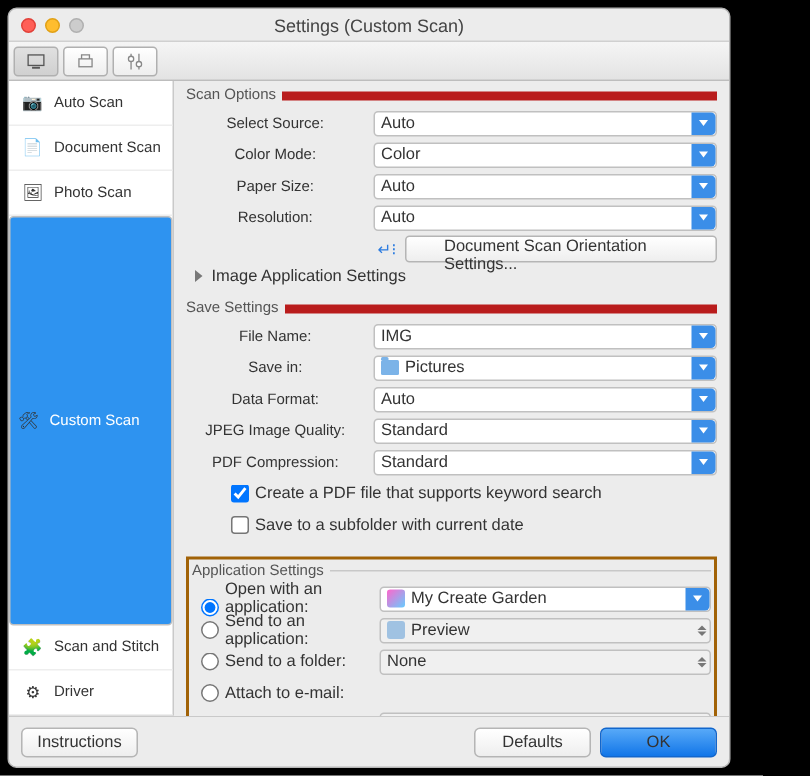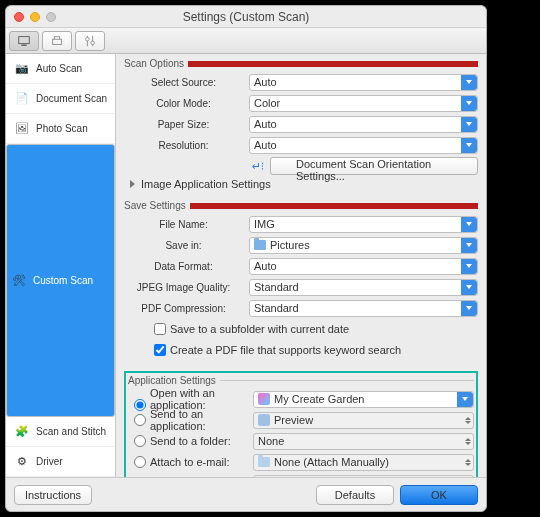--- a/index.html
+++ b/index.html
@@ -33,21 +33,21 @@
 .sel.dis{background:#f0f0f0;color:#999}
 .sel .arrow::after{content:"";border-left:3px solid transparent;border-right:3px solid transparent;border-top:4px solid #fff}
 .sel .updn{position:absolute;right:2px;display:flex;flex-direction:column;gap:1px}
 .sel .updn::before{content:"";border-left:3px solid transparent;border-right:3px solid transparent;border-bottom:3px solid #777}
 .sel .updn::after{content:"";border-left:3px solid transparent;border-right:3px solid transparent;border-top:3px solid #777}
 .btn{height:18px;background:linear-gradient(#fff,#eee);border:1px solid #b5b5b5;border-radius:3px;display:flex;align-items:flex-start;justify-content:center;padding:0 25px;font-size:10px;cursor:pointer}
 .chk{width:12px;height:12px;margin-right:4px}
 .rad{width:12px;height:12px;margin-right:4px}
 .tri{width:0;height:0;border-top:4px solid transparent;border-bottom:4px solid transparent;border-left:5px solid #777;margin-right:6px;margin-left:6px}
 .disc{display:flex;align-items:center;font-size:10px;color:#444;margin:2px 0 4px 0}
-.hl{border:2px solid #14b8a6;padding:2px;margin-top:10px}
+.hl{border:2px solid #a16207;padding:2px;margin-top:10px}
 .footer{height:34px;border-top:1px solid #c9c9c9;display:flex;align-items:center;padding:0 8px;gap:6px}
 .footer .sp{flex:1}
 .pbtn{height:20px;min-width:78px;background:linear-gradient(#fff,#eee);border:1px solid #b5b5b5;border-radius:4px;font-size:11px;display:flex;align-items:center;justify-content:center;cursor:pointer}
 .pbtn.primary{background:linear-gradient(#57a9f8,#1276e8);color:#fff;border-color:#1266cc}
 .folder-ico{width:12px;height:10px;background:#7bb3e8;border-radius:1px;display:inline-block;margin-right:4px;position:relative}
 .folder-ico::before{content:"";position:absolute;top:-2px;left:0;width:5px;height:2px;background:#7bb3e8;border-radius:1px 1px 0 0}
 .app-ico{width:12px;height:12px;display:inline-block;margin-right:4px;background:linear-gradient(135deg,#f6c,#6cf);border-radius:2px}
 .prev-ico{width:12px;height:12px;display:inline-block;margin-right:4px;background:#6aa4d8;border-radius:2px;opacity:.6}
 .reset-ico{width:18px;height:18px;display:flex;align-items:center;justify-content:center;color:#2e7de0;font-size:11px;margin-right:3px}
 </style>
@@ -192,26 +192,26 @@
             </div>
           </div>
         <div class="row">
             <div class="lbl">PDF Compression:</div>
             <div class="sel">
               <span>Standard</span>
               <div class="arrow"></div>
             </div>
           </div>
         <div class="row" style="padding-left:30px">
+            <input type="checkbox" class="chk" checked="" style="">
+            <span>Create a PDF file that supports keyword search</span>
+          </div>
+        <div class="row" style="padding-left:30px">
             <input type="checkbox" class="chk" style="">
             <span>Save to a subfolder with current date</span>
-          </div>
-        <div class="row" style="padding-left:30px">
-            <input type="checkbox" class="chk" checked="" style="">
-            <span>Create a PDF file that supports keyword search</span>
           </div>
       </fieldset>
 
       <div class="hl">
       <fieldset style="border-top:1px solid #c8c8c8">
         <legend>Application Settings</legend>
         <div class="row">
               <div class="lbl" style="text-align:left;padding-left:6px;display:flex;align-items:flex-end">
                 <input type="radio" name="app" class="rad" checked="" style="">
                 <span>Open with an application:</span>
@@ -241,25 +241,20 @@
               <div class="sel dis">
                 <span>None</span>
                 <div class="updn"></div>
               </div>
             </div>
         <div class="row">
               <div class="lbl" style="text-align:left;padding-left:6px;display:flex;align-items:center">
                 <input type="radio" name="app" class="rad" style="">
                 <span>Attach to e-mail:</span>
               </div>
-              <div class="sel dis">
-                <span class="folder-ico" style="opacity:.5"></span>
-                <span>None (Attach Manually)</span>
-                <div class="updn"></div>
-              </div>
             </div>
         <div class="row">
               <div class="lbl" style="text-align:left;padding-left:6px;display:flex;align-items:center">
                 <input type="radio" name="app" class="rad" style="">
                 <span>Start OCR:</span>
               </div>
               <div class="sel dis">
                 <span style="opacity:.5;margin-right:4px">📝</span>
                 <span>Output to Text</span>
                 <div class="updn"></div>

